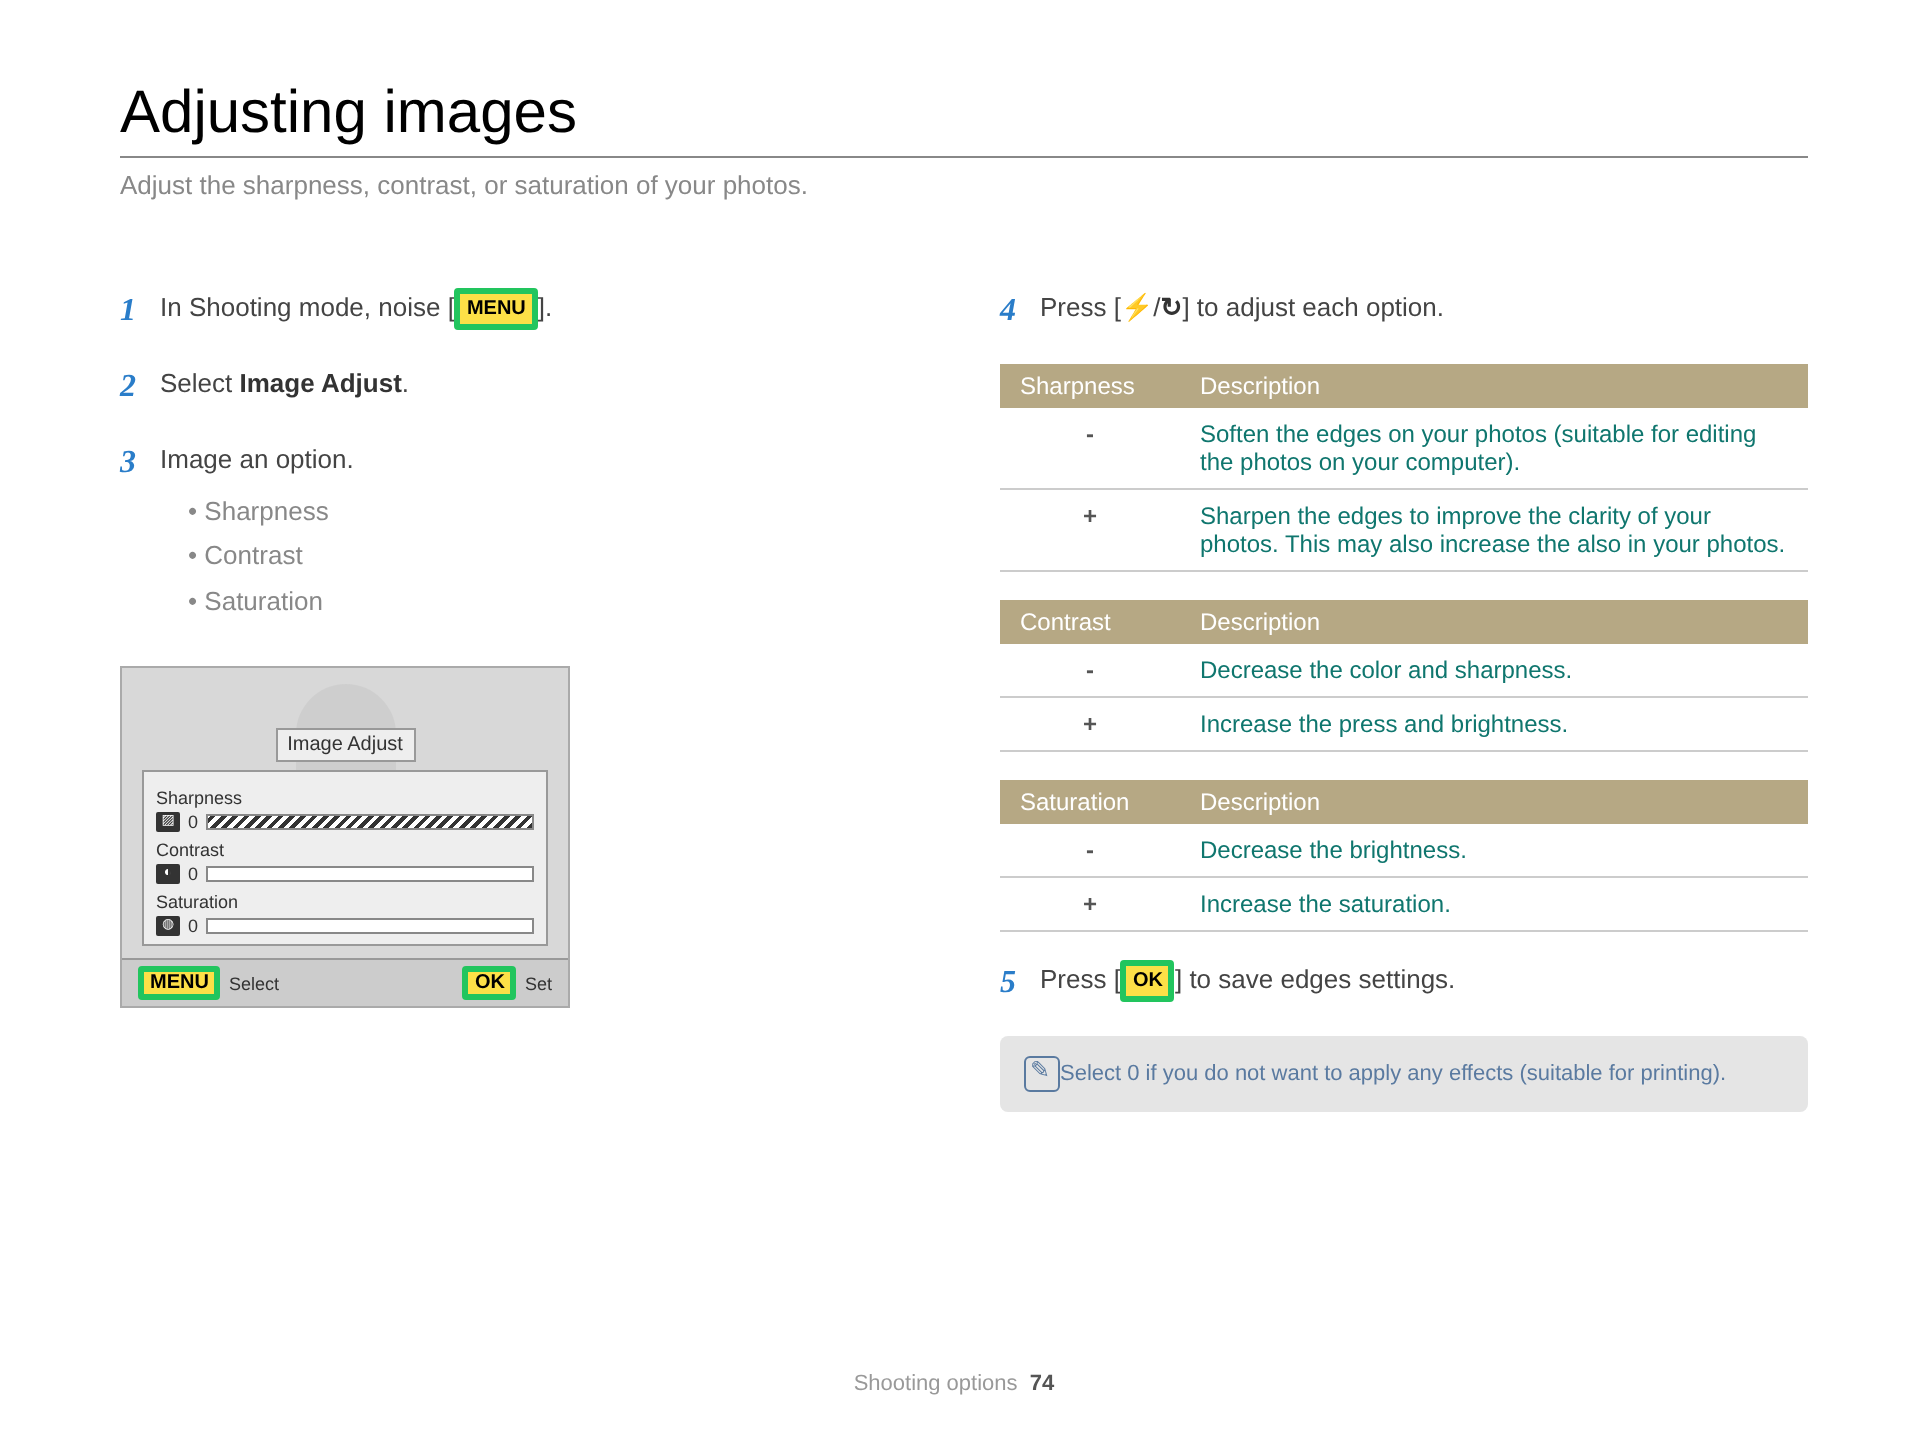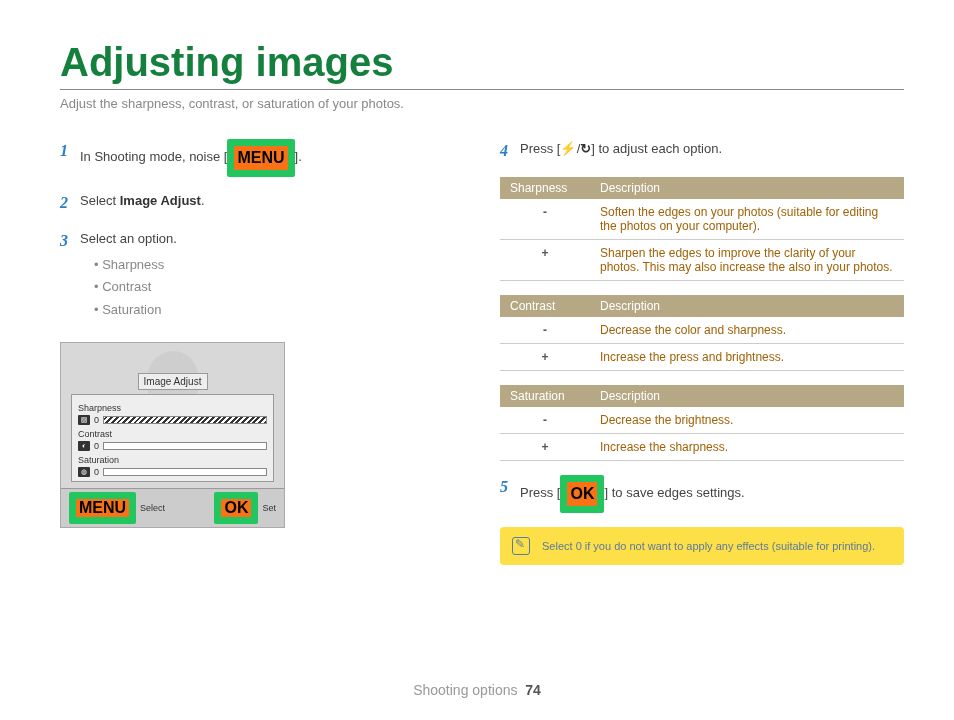--- a/index.html
+++ b/index.html
@@ -7,34 +7,34 @@
     font-family: Arial, Helvetica, sans-serif;
     width: 954px;
     height: 720px;
     background: #fff;
     color: #555;
     font-size: 13px;
     position: relative;
     padding: 40px 50px 30px 60px;
   }
   .page-title {
-    color: #15803d;
-    font-size: 40px;
-    font-weight: bold;
+    color: #000000;
+    font-size: 30px;
+    font-weight: normal;
     margin-bottom: 4px;
   }
   .hr-top {
     border: none;
     border-top: 1px solid #888;
     margin-bottom: 6px;
   }
   .subtitle {
     color: #888;
     font-size: 13px;
-    margin-bottom: 28px;
+    margin-bottom: 44px;
   }
   .columns {
     display: flex;
     gap: 60px;
   }
   .col-left { width: 380px; }
   .col-right { flex: 1; }
   .step {
     display: flex;
     margin-bottom: 14px;
@@ -46,25 +46,25 @@
     font-size: 16px;
     font-weight: bold;
     width: 20px;
     flex-shrink: 0;
     font-family: Georgia, serif;
   }
   .step-body { flex: 1; color: #444; }
   .step-body b { color: #333; }
   .badge {
     display: inline-block;
-    border: 7px solid #22c55e;
-    background: #f97316;
+    border: 3px solid #22c55e;
+    background: #fde047;
     color: #000;
     font-weight: bold;
-    font-size: 16px;
+    font-size: 10px;
     padding: 0 3px;
     border-radius: 2px;
     vertical-align: middle;
   }
   .sub-list {
     margin-top: 6px;
     padding-left: 14px;
     list-style: none;
   }
   .sub-list li { color: #888; margin-bottom: 3px; }
@@ -162,37 +162,36 @@
     background: #b6a884;
     color: #fff;
     font-weight: normal;
     text-align: left;
     padding: 4px 10px;
   }
   .ptable th:first-child { width: 90px; }
   .ptable td {
     border-bottom: 1px solid #ccc;
     padding: 6px 10px;
-    color: #a16207;
+    color: #0f766e;
     vertical-align: top;
   }
   .ptable td:first-child {
     text-align: center;
     color: #555;
     font-weight: bold;
   }
 
   .note-box {
     margin-top: 14px;
-    background: #fde047;
+    background: #e5e5e5;
     border-radius: 4px;
     padding: 10px 12px;
     display: flex;
     align-items: center;
-    gap: 12px;
     font-size: 11px;
     color: #5a7aa0;
   }
   .note-icon {
     width: 18px; height: 18px;
     border: 1.5px solid #5a7aa0;
     border-radius: 3px;
     position: relative;
     flex-shrink: 0;
   }
@@ -202,21 +201,21 @@
     top: -1px; left: 2px;
     font-size: 12px;
     color: #5a7aa0;
   }
 
   .footer {
     position: absolute;
     bottom: 22px;
     left: 0; right: 0;
     text-align: center;
-    font-size: 14px;
+    font-size: 11px;
     color: #999;
   }
   .footer .pnum { color: #555; font-weight: bold; }
 </style>
 </head>
 <body>
 
 <h1 class="page-title">Adjusting images</h1>
 <hr class="hr-top">
 <div class="subtitle">Adjust the sharpness, contrast, or saturation of your photos.</div>
@@ -234,21 +233,21 @@
     <div class="step">
       <div class="step-num">2</div>
       <div class="step-body">
         <span>Select </span><b>Image Adjust</b><span>.</span>
       </div>
     </div>
 
     <div class="step">
       <div class="step-num">3</div>
       <div class="step-body">
-        <span>Select an option.</span>
+        <span>Image an option.</span>
         <ul class="sub-list">
           <li>Sharpness</li>
           <li>Contrast</li>
           <li>Saturation</li>
         </ul>
       </div>
     </div>
 
     <div class="camera-mock">
       <div class="silhouette"></div>
@@ -335,21 +334,21 @@
           <tr>
             <th>Saturation</th>
             <th>Description</th>
           </tr>
       <tr>
             <td>-</td>
             <td>Decrease the brightness.</td>
           </tr>
       <tr>
             <td>+</td>
-            <td>Increase the sharpness.</td>
+            <td>Increase the saturation.</td>
           </tr>
     </tbody>
       </table>
 
     <div class="step">
       <div class="step-num">5</div>
       <div class="step-body">
         <span>Press [</span><span class="badge">OK</span><span>] to save edges settings.</span>
       </div>
     </div>

